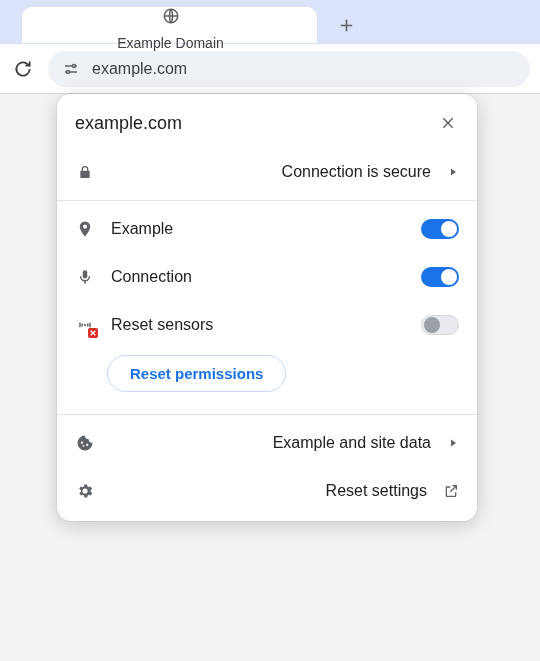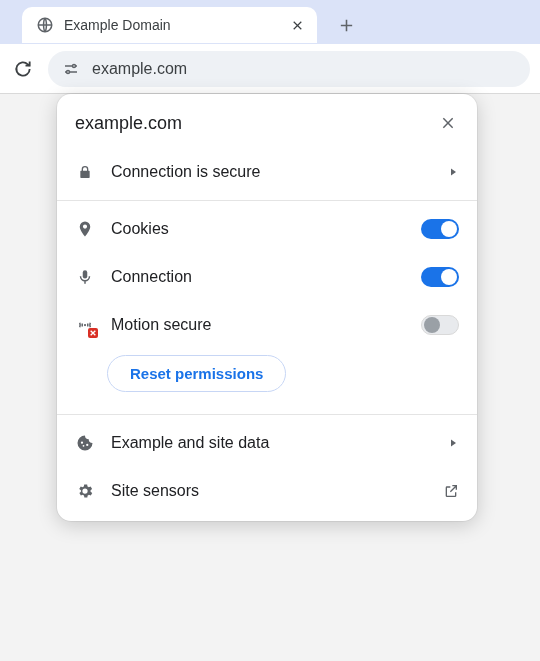--- a/index.html
+++ b/index.html
@@ -22,20 +22,21 @@
   }
   .tab {
     display:flex;
     align-items:center;
     background:#fff;
     height:36px;
     border-radius:10px 10px 0 0;
     padding:0 12px 0 14px;
     min-width:295px;
     gap:10px;
+    flex-direction:column;
   }
   .tab .fav { color:#5f6368; display:flex; }
   .tab .title { flex:1; font-size:14px; color:#3c4043; }
   .tab .close { width:16px; height:16px; color:#3c4043; display:flex; align-items:center; justify-content:center; cursor:pointer; }
   .new-tab {
     width:34px; height:34px; display:flex; align-items:center; justify-content:center;
     color:#5f6368; cursor:pointer; border-radius:50%;
     margin-left:12px; margin-bottom:1px;
   }
 
@@ -104,21 +105,21 @@
     gap:16px;
   }
   .row .icon {
     width:20px; height:20px; color:#5f6368;
     display:flex; align-items:center; justify-content:center;
   }
   .row .label { flex:1; font-size:16px; color:#202124; }
   .row .chevron { color:#5f6368; display:flex; }
   .row .ext { color:#5f6368; display:flex; }
 
-  .row.nav { cursor:pointer; }
+  .row.nav { cursor:pointer;text-align:right; }
 
   .divider { height:1px; background:#e4e4e4; margin:4px 0; }
 
   
   .toggle {
     width:38px; height:20px; border-radius:10px; position:relative;
     cursor:pointer;
   }
   .toggle.on { background:#1a73e8; }
   .toggle.on::after{
@@ -226,21 +227,21 @@
     </div>
 
     <div class="divider"></div>
 
     <div class="row">
       <span class="icon">
         <svg width="18" height="18" viewBox="0 0 24 24" fill="currentColor">
           <path d="M12 2a7 7 0 0 0-7 7c0 5 7 13 7 13s7-8 7-13a7 7 0 0 0-7-7zm0 9.5A2.5 2.5 0 1 1 12 6a2.5 2.5 0 0 1 0 5.5z"></path>
         </svg>
       </span>
-      <span class="label">Cookies</span>
+      <span class="label">Example</span>
       <span class="toggle on"></span>
     </div>
 
     <div class="row">
       <span class="icon">
         <svg width="18" height="18" viewBox="0 0 24 24" fill="currentColor">
           <path d="M12 14a3 3 0 0 0 3-3V6a3 3 0 0 0-6 0v5a3 3 0 0 0 3 3z"></path>
           <path d="M19 11a7 7 0 0 1-14 0h2a5 5 0 0 0 10 0h2zM11 21h2v-3h-2z"></path>
         </svg>
       </span>
@@ -254,21 +255,21 @@
           <path d="M5 9a9 9 0 0 1 0 6M19 9a9 9 0 0 0 0 6"></path>
           <path d="M8 10a5 5 0 0 1 0 4M16 10a5 5 0 0 0 0 4"></path>
           <circle cx="12" cy="12" r="1.5" fill="currentColor" stroke="none"></circle>
         </svg>
         <span class="blocked-badge">
           <svg viewBox="0 0 24 24" fill="none" stroke="#fff" stroke-width="4">
               <path d="M5 5l14 14M19 5L5 19"></path>
             </svg>
         </span>
       </span>
-      <span class="label">Motion secure</span>
+      <span class="label">Reset sensors</span>
       <span class="toggle off"></span>
     </div>
 
     <div class="reset-wrap">
       <span class="reset-btn">Reset permissions</span>
     </div>
 
     <div class="divider"></div>
 
     <div class="row nav">
@@ -284,21 +285,21 @@
           </svg>
       </span>
     </div>
 
     <div class="row nav">
       <span class="icon">
         <svg width="18" height="18" viewBox="0 0 24 24" fill="currentColor">
           <path d="M19.4 13a7.8 7.8 0 0 0 0-2l2.1-1.6-2-3.4-2.5 1a7.6 7.6 0 0 0-1.7-1l-.4-2.6h-4l-.4 2.6a7.6 7.6 0 0 0-1.7 1l-2.5-1-2 3.4L6.6 11a7.8 7.8 0 0 0 0 2l-2.1 1.6 2 3.4 2.5-1a7.6 7.6 0 0 0 1.7 1l.4 2.6h4l.4-2.6a7.6 7.6 0 0 0 1.7-1l2.5 1 2-3.4zM12 15.5A3.5 3.5 0 1 1 12 8.5a3.5 3.5 0 0 1 0 7z"></path>
         </svg>
       </span>
-      <span class="label">Site sensors</span>
+      <span class="label">Reset settings</span>
       <span class="ext">
         <svg width="16" height="16" viewBox="0 0 24 24" fill="none" stroke="currentColor" stroke-width="2">
           <path d="M14 4h6v6M20 4l-9 9"></path>
             <path d="M19 14v5a1 1 0 0 1-1 1H6a1 1 0 0 1-1-1V7a1 1 0 0 1 1-1h5"></path>
         </svg>
       </span>
     </div>
 
   </div>
 </div>

